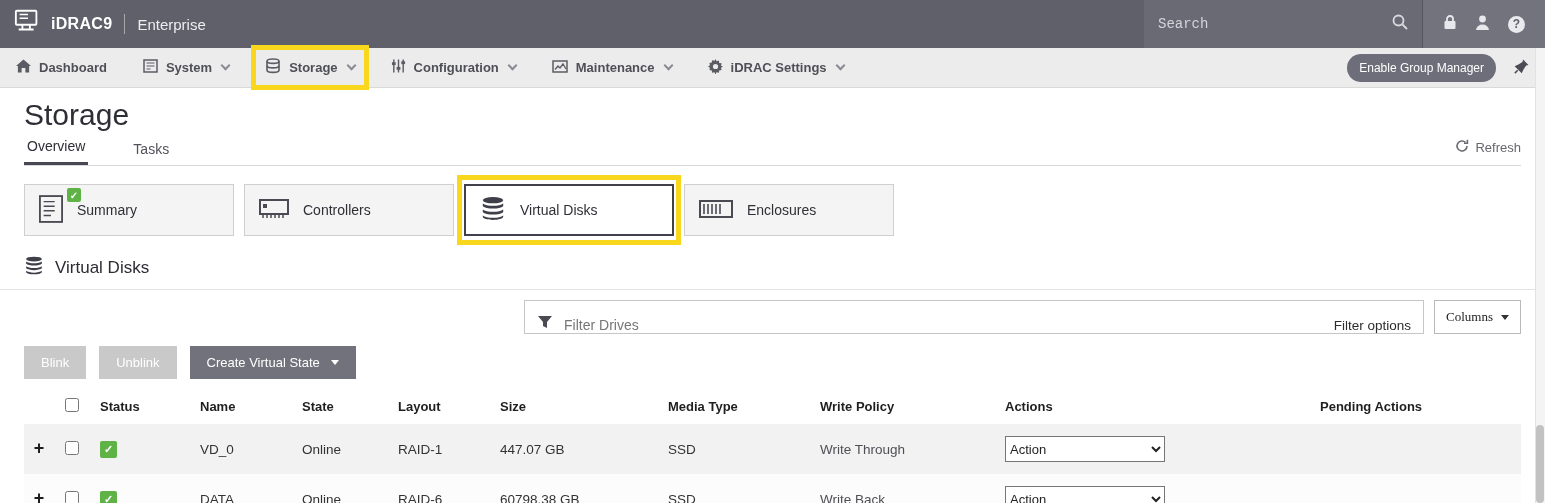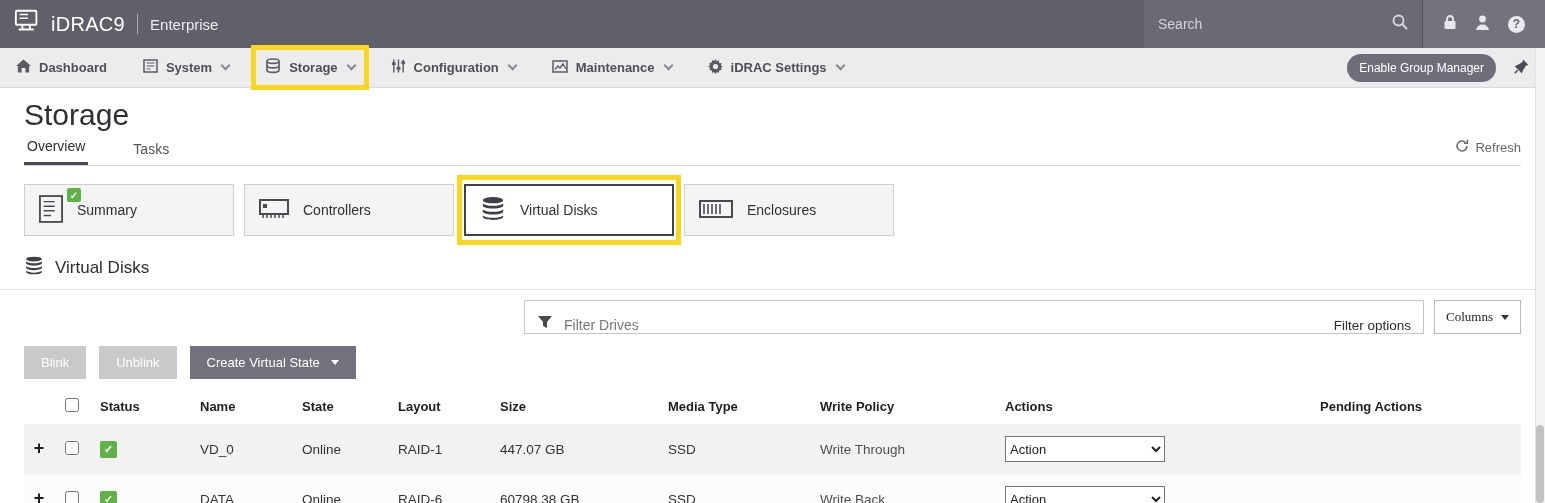--- a/index.html
+++ b/index.html
@@ -3,26 +3,26 @@
 <meta charset="utf-8">
 <style>
   *{box-sizing:border-box;margin:0;padding:0}
   html,body{background:#fff}
   body{font-family:"Liberation Sans",sans-serif}
   .screen{position:relative;width:1545px;height:503px;overflow:hidden;background:#fff}
 
   
   .topbar{display:flex;align-items:stretch;height:48px;background:#5f6069;color:#fff}
   .brand{display:flex;align-items:center;gap:9px;padding:0 14px}
-  .brand-name{font-size:20px;font-weight:normal;letter-spacing:.3px}
+  .brand-name{font-size:16px;font-weight:bold;letter-spacing:.3px}
   .brand-divider{width:1px;height:20px;background:rgba(255,255,255,.45);margin:0 3px}
   .brand-edition{font-size:15px;color:#eceef0}
   .topbar-spacer{flex:1}
   .search-area{display:flex;align-items:center;width:278px;background:#696a74;padding:0 14px;gap:8px}
-  .search-input{flex:1;background:transparent;border:none;outline:none;color:#fff;font-size:14px;font-family:Liberation Sans, sans-serif}
+  .search-input{flex:1;background:transparent;border:none;outline:none;color:#fff;font-size:14px;font-family:Liberation Mono, monospace}
   .search-input::placeholder{color:#d4d5da}
   .topbar-icons{display:flex;align-items:center;gap:18px;padding:0 20px;background:#72737d;border-left:1px solid #55565f}
   .help-badge{width:17px;height:17px;border-radius:50%;background:#e9e9ee;color:#5f6069;font-size:12px;font-weight:bold;display:flex;align-items:center;justify-content:center}
 
   
   .mainnav{display:flex;align-items:center;height:40px;background:#ececec;border-bottom:1px solid #d9d9d9;padding:0 16px;gap:36px;font-size:13px;font-weight:bold;color:#4f4f57}
   .nav-item{position:relative;display:flex;align-items:center;gap:8px;cursor:pointer;height:100%;white-space:nowrap}
   .chev{width:7px;height:7px;border-right:2px solid #8a8a92;border-bottom:2px solid #8a8a92;transform:rotate(45deg);margin-top:-4px;margin-left:2px}
   .nav-right{margin-left:auto;display:flex;align-items:center;gap:18px}
   .ggm-btn{background:#6d6e79;color:#fff;border:none;font-size:12px;padding:7px 12px;border-radius:14px;cursor:pointer;font-family:"Liberation Sans",sans-serif}

